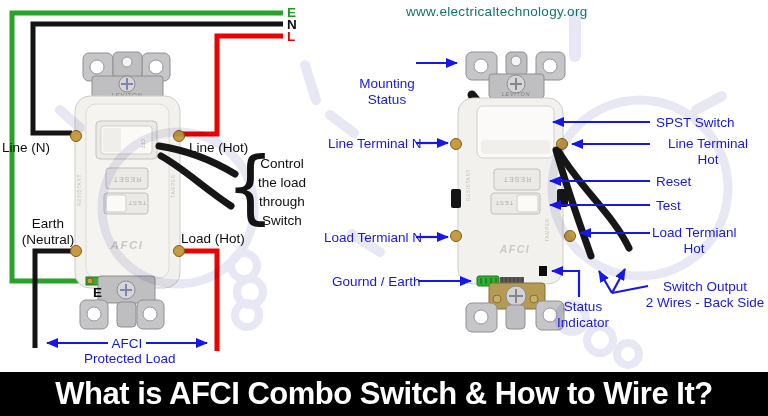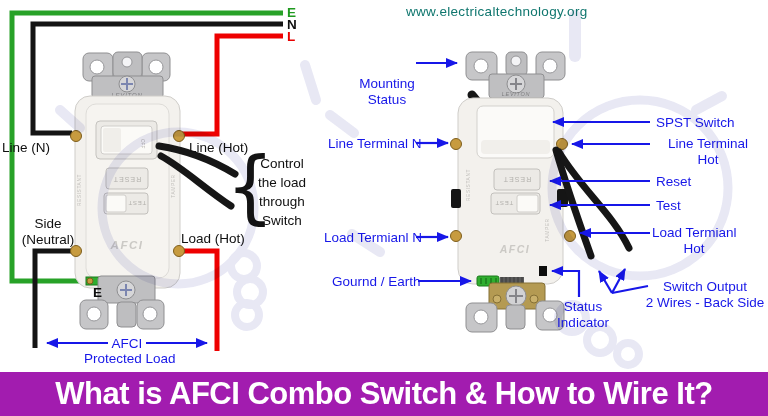--- a/index.html
+++ b/index.html
@@ -11,21 +11,21 @@
   .green{color:#1f9a1f;}
   .red{color:#e80000;}
   .ctr{text-align:center;}
   .rgt{text-align:left;}
   .b{font-weight:bold;}
   #gfx{position:absolute;left:0;top:0;z-index:1;}
   #watermark{position:absolute;left:0;top:0;z-index:3;mix-blend-mode:multiply;pointer-events:none;}
   #brace{position:absolute;left:226px;top:146px;font-size:76px;line-height:78px;color:#141414;
          font-family:"DejaVu Sans",sans-serif;z-index:2;transform:scaleY(1.05);transform-origin:top;}
   #siteUrl{position:absolute;left:406px;top:4px;font-size:13.5px;color:#0f766e;letter-spacing:.3px;z-index:2;}
-  #banner{position:absolute;left:0;top:372px;width:768px;height:44px;background:#a21caf;z-index:4;}
+  #banner{position:absolute;left:0;top:372px;width:768px;height:44px;background:#000000;z-index:4;}
   #banner .t{width:100%;text-align:center;line-height:44px;color:#ffffff;font-weight:bold;
              font-size:31px;letter-spacing:-0.5px;}
 </style>
 </head>
 <body>
 
 <div id="stage">
 
   <svg id="gfx" width="768" height="416" viewBox="0 0 768 416">
     <defs>
@@ -206,21 +206,21 @@
 
   <div id="siteUrl">www.electricaltechnology.org</div>
 
   <div class="lbl green b" style="left:287px;top:5px;">E</div>
   <div class="lbl b" style="left:287px;top:17px;">N</div>
   <div class="lbl red b" style="left:287px;top:29px;">L</div>
 
   <div class="lbl rgt" style="left:2px;top:140px;width:68px;">Line (N)</div>
   <div class="lbl" style="left:189px;top:140px;">Line (Hot)</div>
   <div class="lbl ctr" style="left:10px;top:216px;width:76px;">
-    <div>Side</div>
+    <div>Earth</div>
     <div>(Neutral)</div>
   </div>
   <div class="lbl" style="left:181px;top:231px;">Load (Hot)</div>
   <div class="lbl b" style="left:93px;top:285px;">E</div>
   <div class="lbl ctr" style="left:250px;top:154px;width:64px;line-height:19px;">
     <div>Control</div>
     <div>the load</div>
     <div>through</div>
     <div>Switch</div>
   </div>

